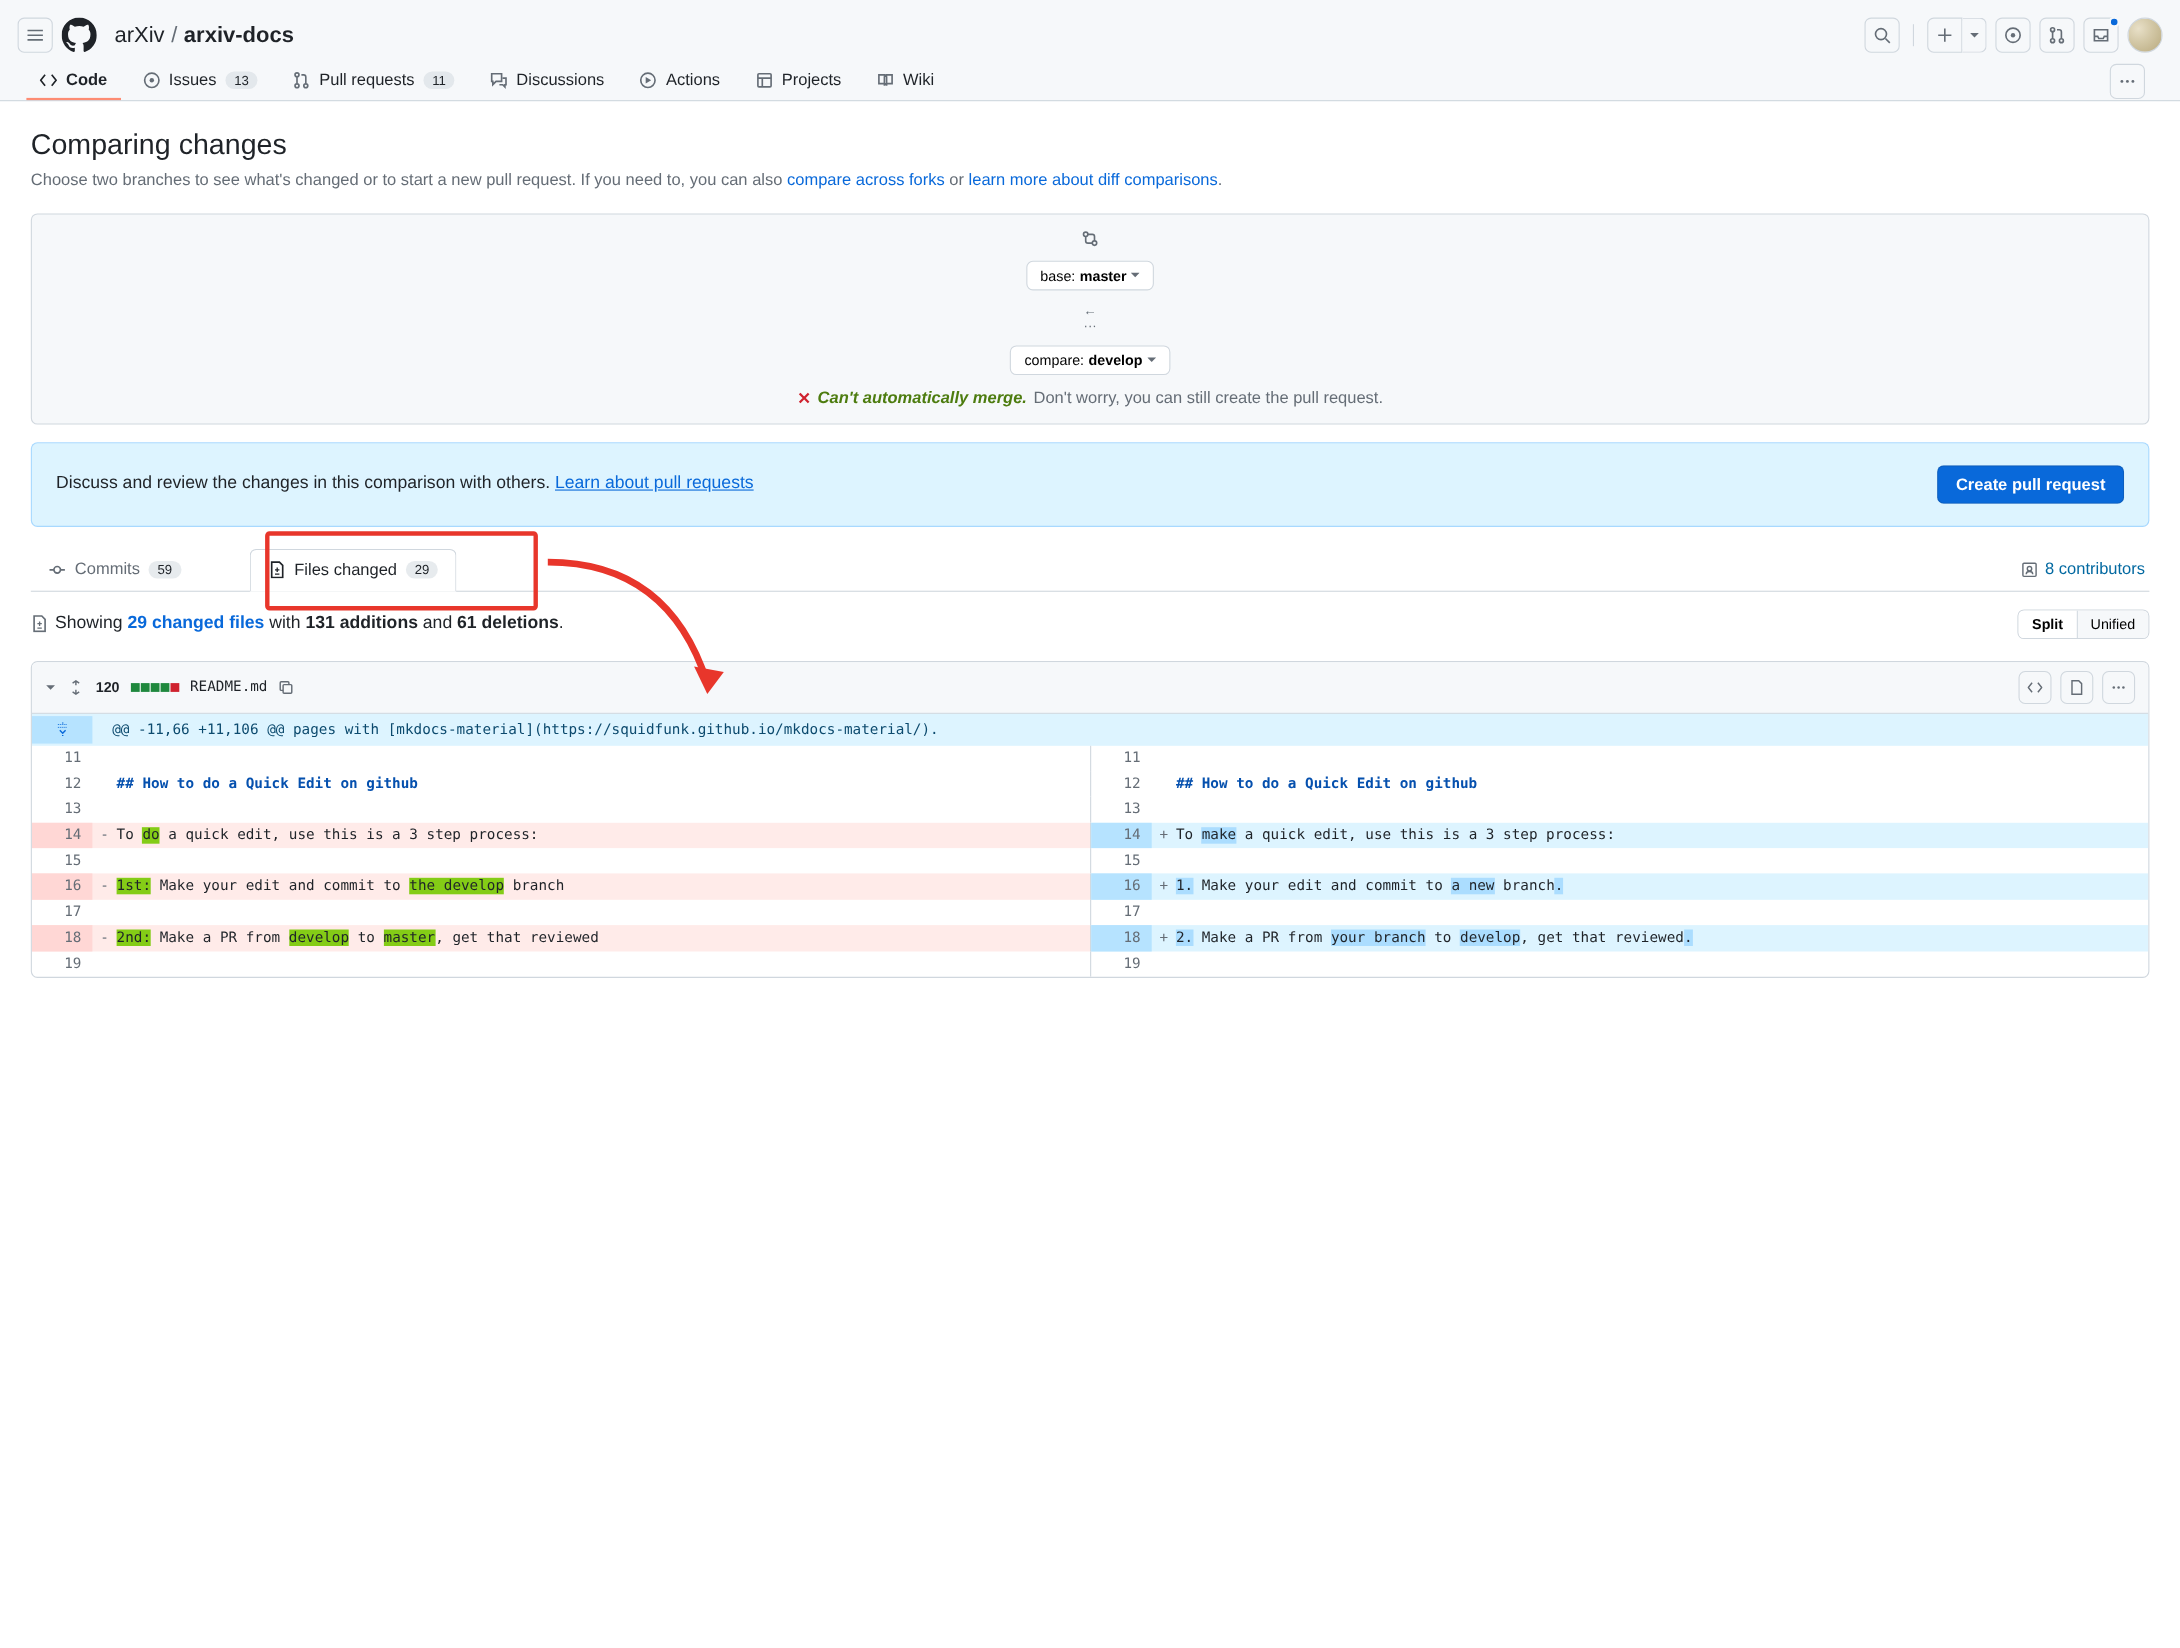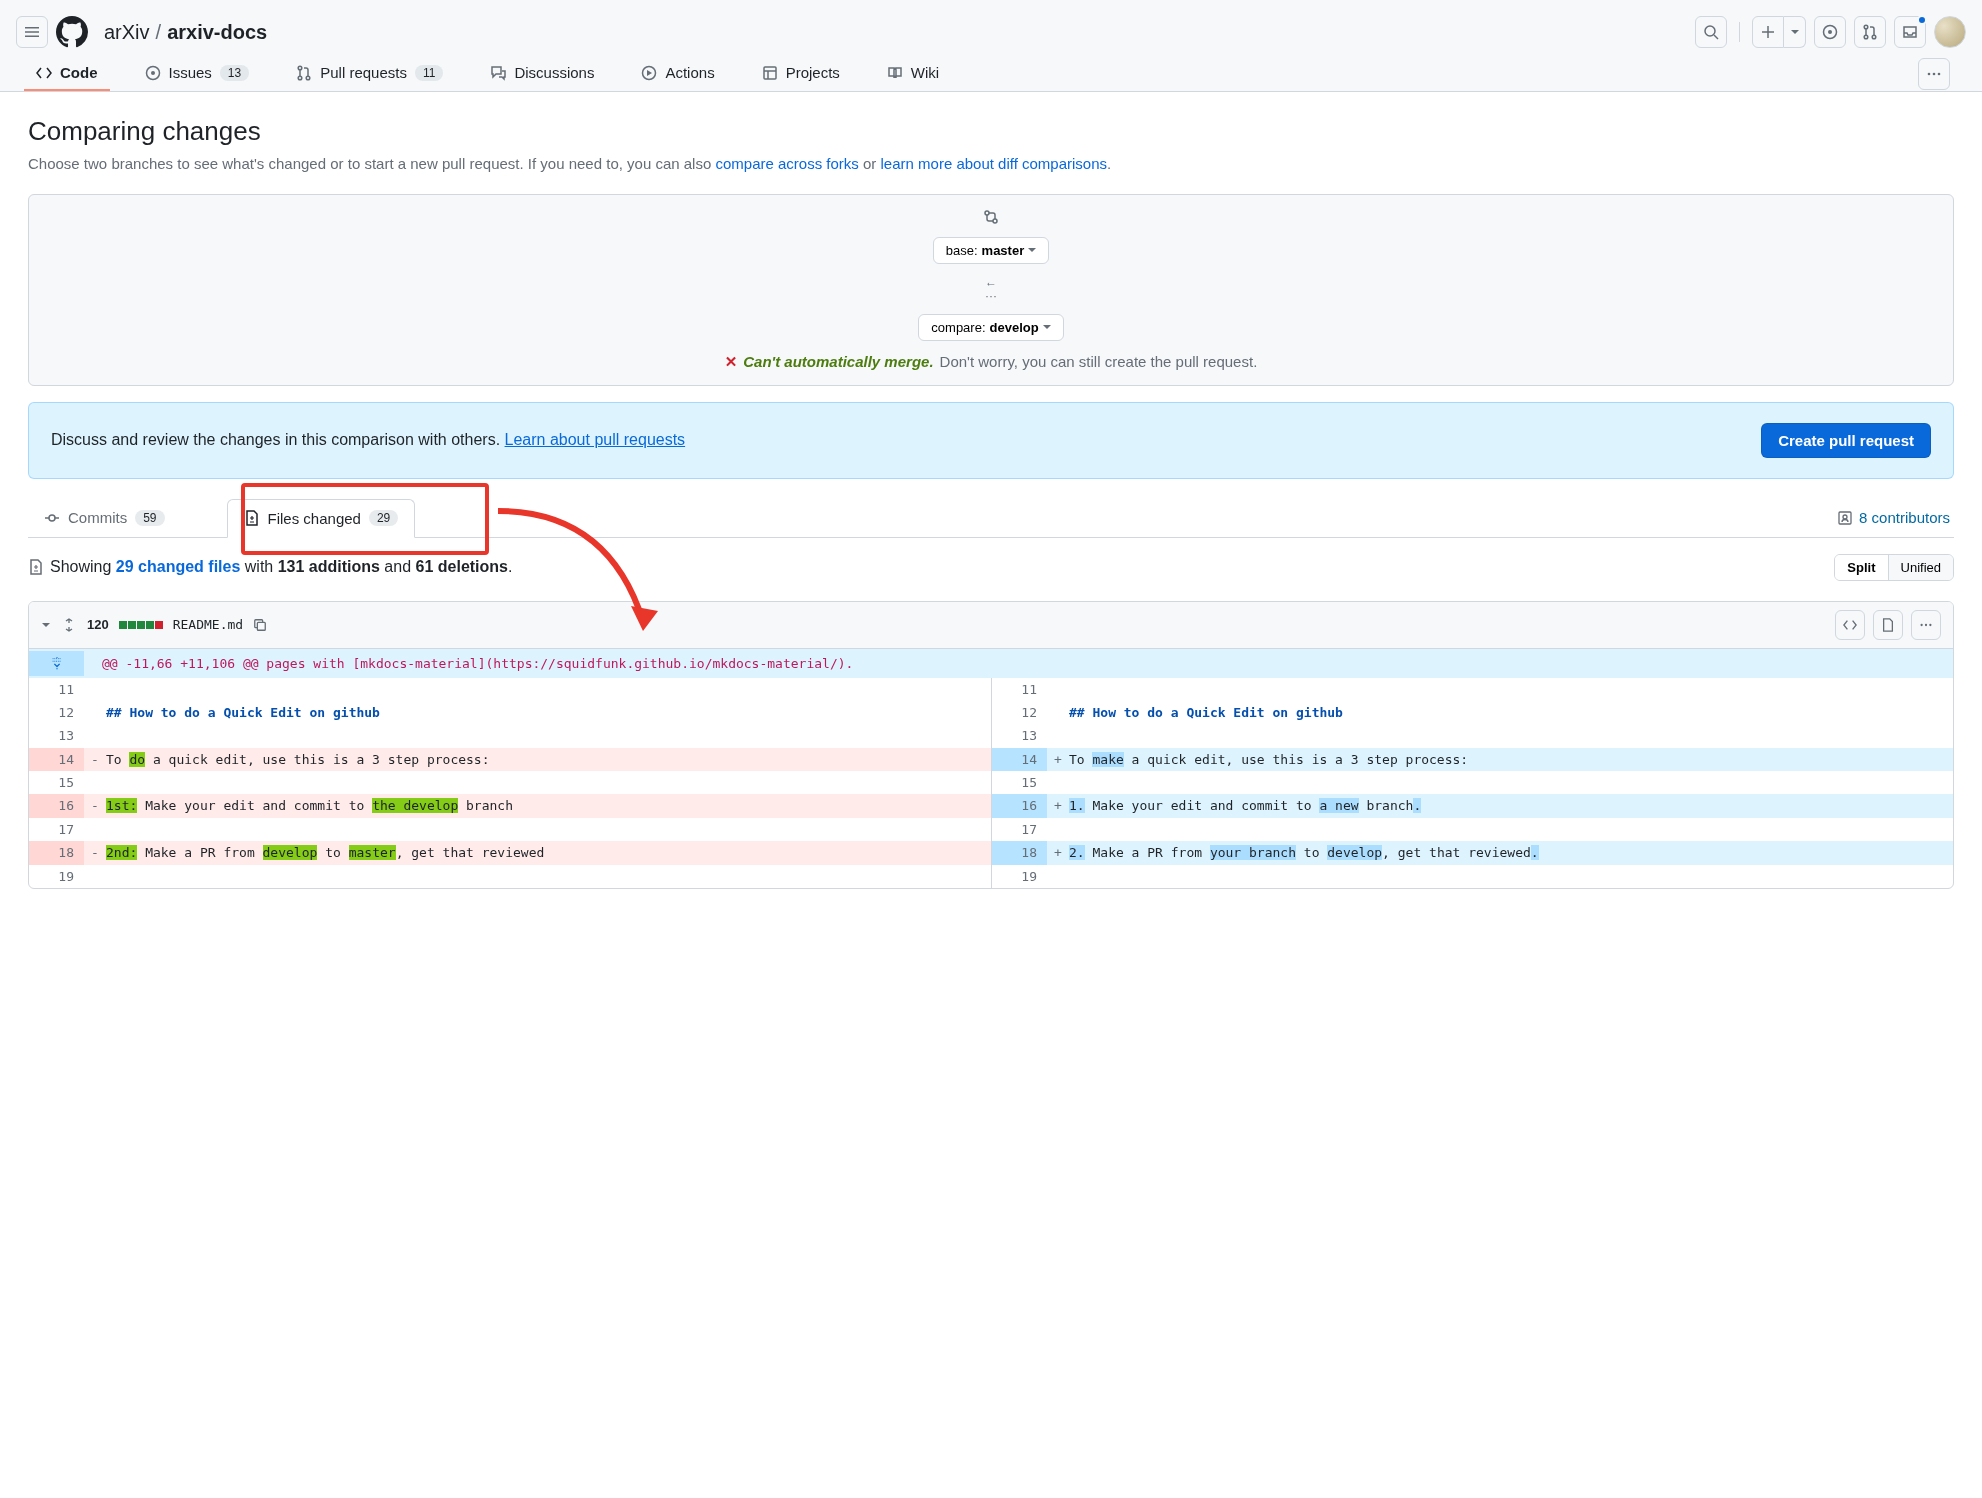--- a/index.html
+++ b/index.html
@@ -13,21 +13,21 @@
 .breadcrumb .sep { color: #656d76; }
 .breadcrumb .repo { font-weight: 600; }
 .spacer { flex: 1; }
 .topbar-actions { display: flex; align-items: center; gap: 8px; }
 .divider-v { width: 1px; height: 20px; background: #d0d7de; margin: 0 4px; }
 .split-btn { display: flex; }
 .split-btn .icon-btn:first-child { border-top-right-radius: 0; border-bottom-right-radius: 0; }
 .split-btn .icon-btn:last-child { border-top-left-radius: 0; border-bottom-left-radius: 0; border-left: none; width: 22px; }
 .avatar { width: 32px; height: 32px; border-radius: 50%; background: radial-gradient(circle at 30% 30%, #e8e0c8 0%, #d4c9a8 40%, #b8a97d 100%); border: 1px solid #d0d7de; position: relative; }
 .notif-dot { position: absolute; top: -2px; right: -2px; width: 10px; height: 10px; background: #0969da; border-radius: 50%; border: 2px solid #f6f8fa; }
-.repo-nav { display: flex; align-items: center; gap: 23px; padding: 0 0 0 8px; text-align: center; }
+.repo-nav { display: flex; align-items: center; gap: 8px; padding: 0 0 0 8px; text-align: center; }
 .repo-tab { display: flex; align-items: center; gap: 8px; padding: 8px 12px; border-bottom: 2px solid transparent; color: #1f2328; cursor: pointer; font-size: 15px; }
 .repo-tab.active { border-bottom-color: #fd8c73; font-weight: 600; border-radius: 0; }
 .repo-tab .counter { background: #d0d7de80; border-radius: 10px; padding: 1px 8px; font-size: 12px; font-weight: 500; }
 .kebab { margin-left: auto; margin-right: 16px; }
 .main { padding: 24px 28px; max-width: none; }
 .page-title { font-size: 26px; font-weight: 400; margin-bottom: 6px; }
 .page-sub { color: #656d76; font-size: 15px; line-height: 1.5; }
 .page-sub a { color: #0969da; text-decoration: none; }
 .branch-box { border: 1px solid #d0d7de; background: #f6f8fa; border-radius: 6px; padding: 14px 18px; margin-top: 18px; display: flex; align-items: center; gap: 12px; flex-wrap: wrap; flex-direction: column; }
 .branch-btn { border: 1px solid #d0d7de; background: #fff; border-radius: 6px; padding: 5px 12px; font-size: 13px; cursor: pointer; display: flex; align-items: center; gap: 4px; }
@@ -59,21 +59,21 @@
 .file-header { background: #f6f8fa; border-bottom: 1px solid #d0d7de; padding: 8px 12px; display: flex; align-items: center; gap: 10px; }
 .file-header .chev { cursor: pointer; }
 .file-header .stat { font-weight: 600; font-size: 13px; }
 .diff-boxes { display: flex; gap: 1px; }
 .diff-boxes span { width: 8px; height: 8px; display: inline-block; }
 .diff-boxes .g { background: #1f883d; }
 .diff-boxes .r { background: #cf222e; }
 .file-name { font-family: ui-monospace, monospace; font-size: 13px; }
 .file-actions { margin-left: auto; display: flex; gap: 8px; align-items: center; }
 .file-actions .icon-btn { width: 30px; height: 30px; }
-.hunk-row { background: #ddf4ff; color: #be185d; font-family: ui-monospace, monospace; font-size: 13px; padding: 2px 0; display: flex; }
+.hunk-row { background: #ddf4ff; color: #0c4a6e; font-family: ui-monospace, monospace; font-size: 13px; padding: 2px 0; display: flex; }
 .hunk-row .exp { width: 55px; background: #b6e3ff; display: flex; align-items: center; justify-content: center; flex-shrink: 0; }
 .hunk-row .txt { padding: 5px 18px; }
 .diff-table { font-family: ui-monospace, monospace; font-size: 13px; line-height: 1.8; }
 .diff-row { display: flex; }
 .diff-side { width: 50%; display: flex; }
 .diff-side.right { border-left: 1px solid #d0d7de; }
 .ln { width: 55px; text-align: right; padding: 0 10px; color: #656d76; flex-shrink: 0; user-select: none; }
 .mark { width: 22px; text-align: center; flex-shrink: 0; color: #656d76; }
 .code { flex: 1; white-space: pre-wrap; padding-right: 10px; }
 .del { background: #ffebe9; }

